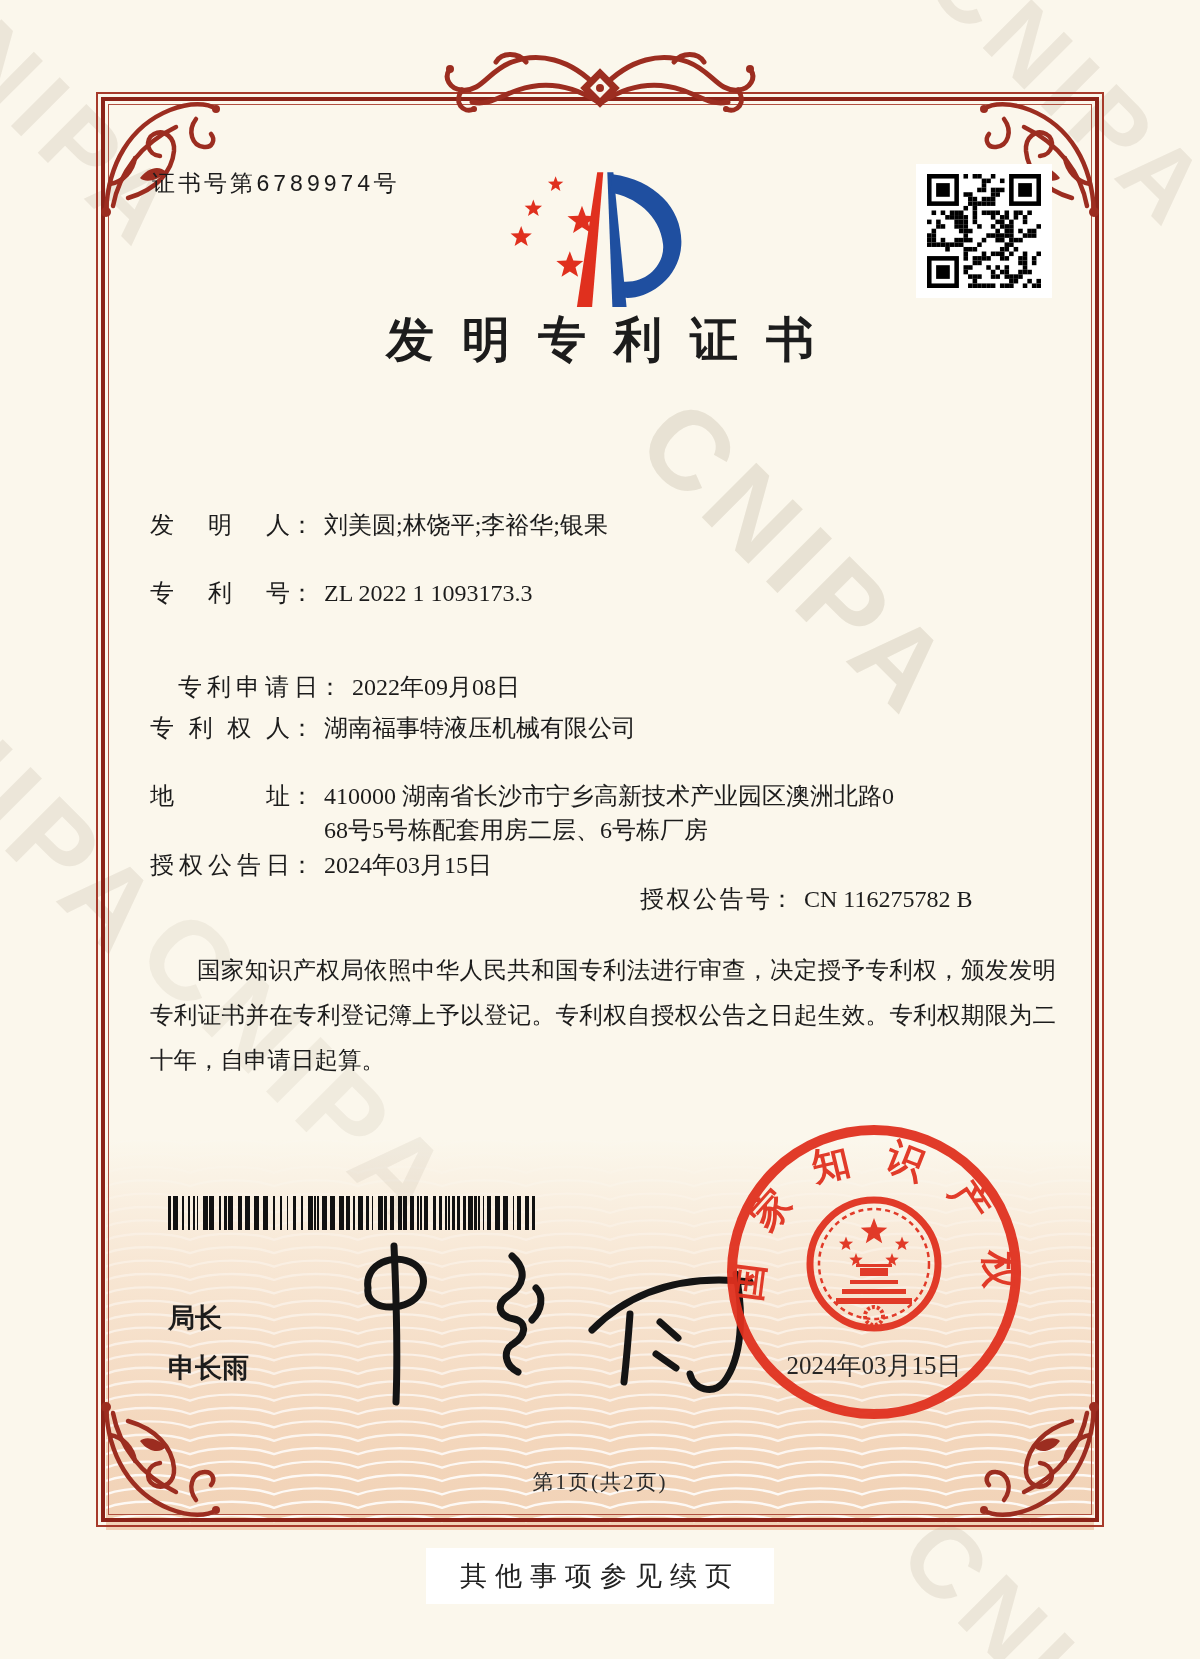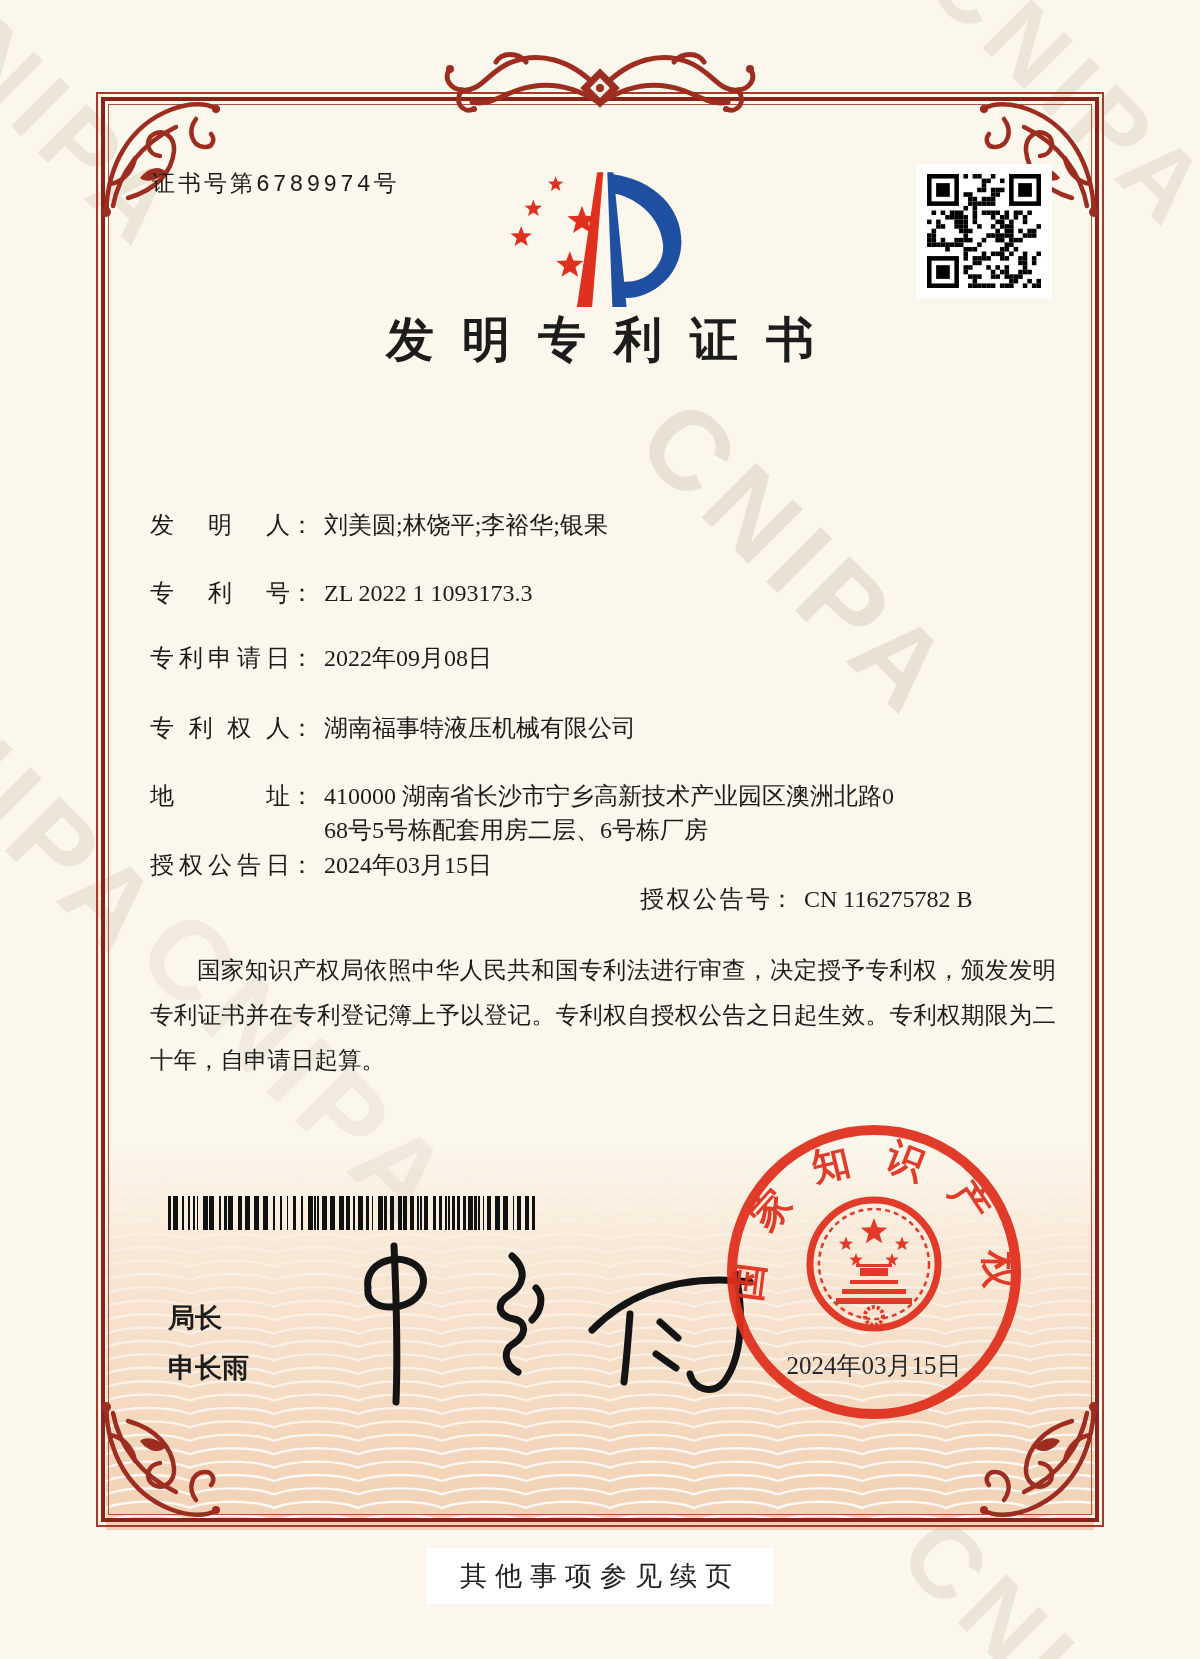--- a/index.html
+++ b/index.html
@@ -418,21 +418,21 @@
   </div>
 
   <div class="doc-title">发明专利证书</div>
 
   <div class="field-row" style="top:508px;">
     <span class="flabel">发明人</span><span class="fcolon">：</span><span class="fvalue">刘美圆;林饶平;李裕华;银果</span>
   </div>
   <div class="field-row" style="top:576px;">
     <span class="flabel">专利号</span><span class="fcolon">：</span><span class="fvalue">ZL 2022 1 1093173.3</span>
   </div>
-  <div class="field-row" style="top:641px;">
+  <div class="field-row" style="top:670px;margin-left:28px;">
     <span class="flabel">专利申请日</span><span class="fcolon">：</span><span class="fvalue">2022年09月08日</span>
   </div>
   <div class="field-row" style="top:711px;">
     <span class="flabel">专利权人</span><span class="fcolon">：</span><span class="fvalue">湖南福事特液压机械有限公司</span>
   </div>
   <div class="field-row" style="top:779px;font-family:Liberation Serif, serif;">
     <span class="flabel">地址</span><span class="fcolon">：</span><span class="fvalue"><span style="display:block;text-align:right;">410000 湖南省长沙市宁乡高新技术产业园区澳洲北路0</span><span style="display:block;">68号5号栋配套用房二层、6号栋厂房</span></span>
   </div>
   <div class="field-row" style="top:848px;">
     <span class="flabel">授权公告日</span><span class="fcolon">：</span><span class="fvalue">2024年03月15日</span>
@@ -545,15 +545,16 @@
       <rect x="118" y="182" width="76" height="6" stroke="none"></rect>
       <rect x="124" y="173" width="64" height="5" stroke="none"></rect>
       <rect x="132" y="164" width="48" height="4" stroke="none"></rect>
       <rect x="142" y="152" width="28" height="8" stroke="none"></rect>
       <rect x="138" y="148" width="36" height="3" stroke="none"></rect>
       <circle cx="156" cy="200" r="9" fill="none" stroke-width="4" stroke-dasharray="3 2"></circle>
     </g>
     <text x="156" y="258" text-anchor="middle" font-size="25" fill="#1a1a1a" font-family="'Liberation Serif','DejaVu Serif',serif">2024年03月15日</text>
   </svg>
 
+  <div class="page-footer">第1页(共2页)</div>
   <div class="note-box">其他事项参见续页</div>
 
 </div>
 
 </body></html>

